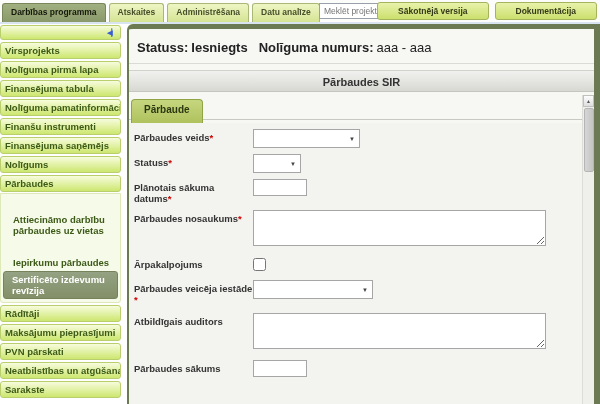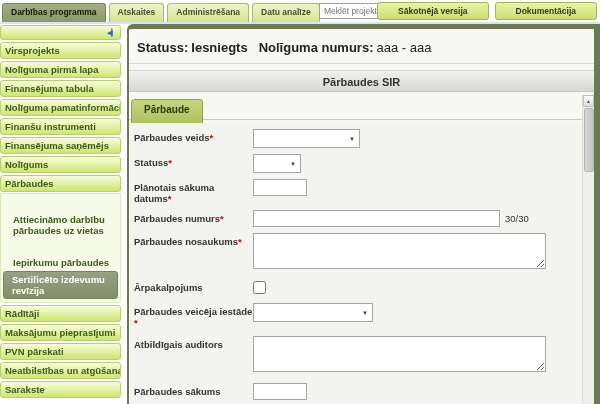--- a/index.html
+++ b/index.html
@@ -197,25 +197,20 @@
       <div class="selbox w48">
           <span class="arr">▼</span>
         </div>
     </div>
 
     <div class="row">
       <div class="flabel"><span>Plānotais sākuma datums</span><span class="req">*</span></div>
       <input class="tinput w54" type="text" style="">
     </div>
 
-    <div class="row">
-      <div class="flabel"><span>Pārbaudes numurs</span><span class="req">*</span></div>
-      <input class="tinput w247" type="text" style="">
-      <span class="counter">30/30</span>
-    </div>
 
     <div class="row mb10">
       <div class="flabel"><span>Pārbaudes nosaukums</span><span class="req">*</span></div>
       <textarea class="tarea w293 h36" style=""></textarea>
     </div>
 
     <div class="row mb9">
       <div class="flabel"><span>Ārpakalpojums</span></div>
       <input class="cbox" type="checkbox" style="">
     </div>

